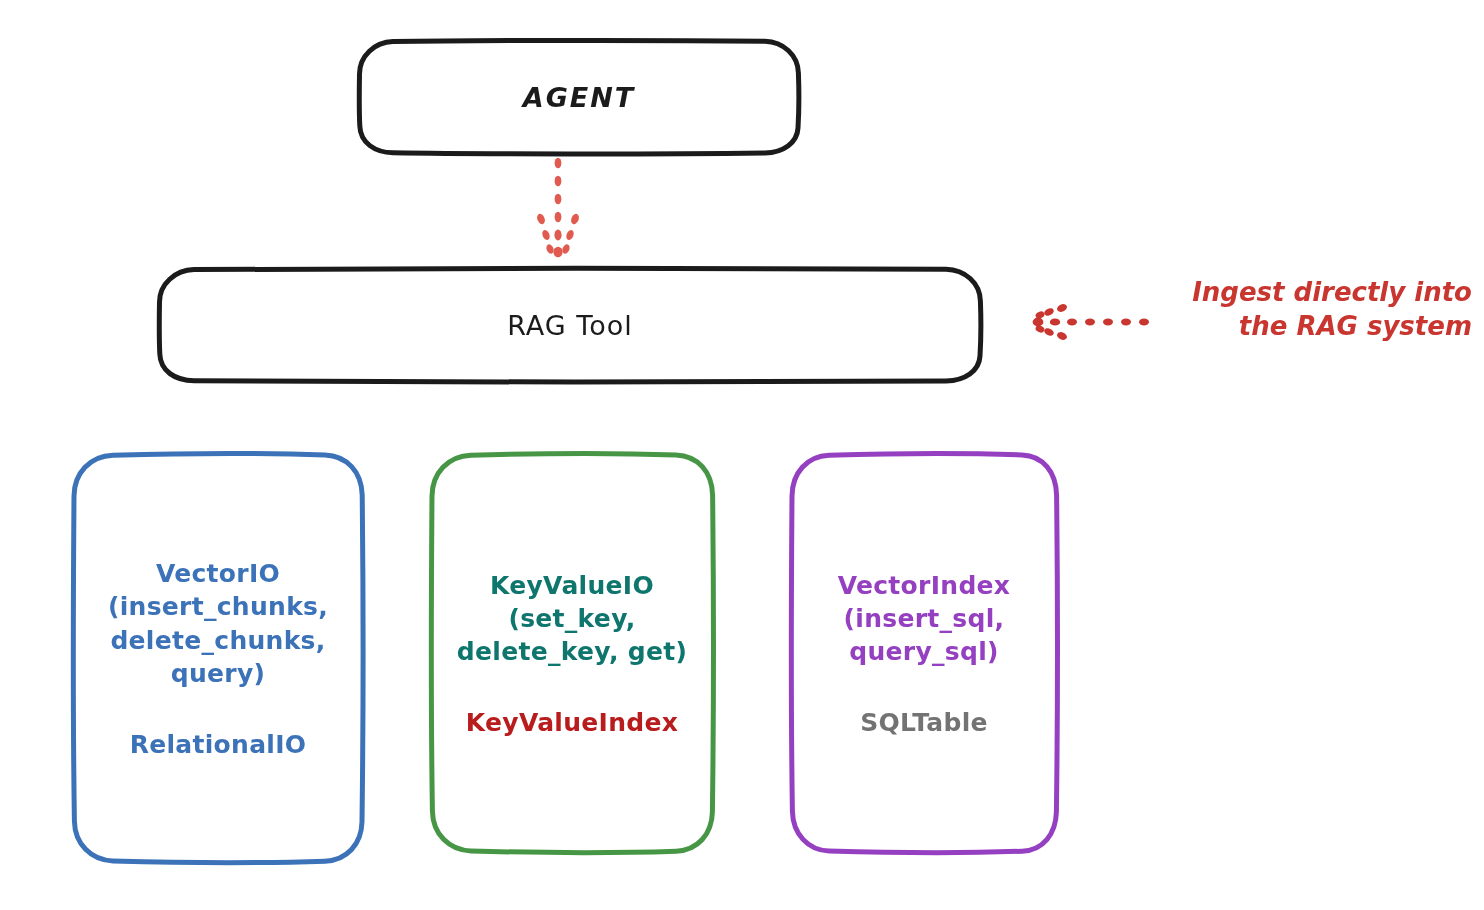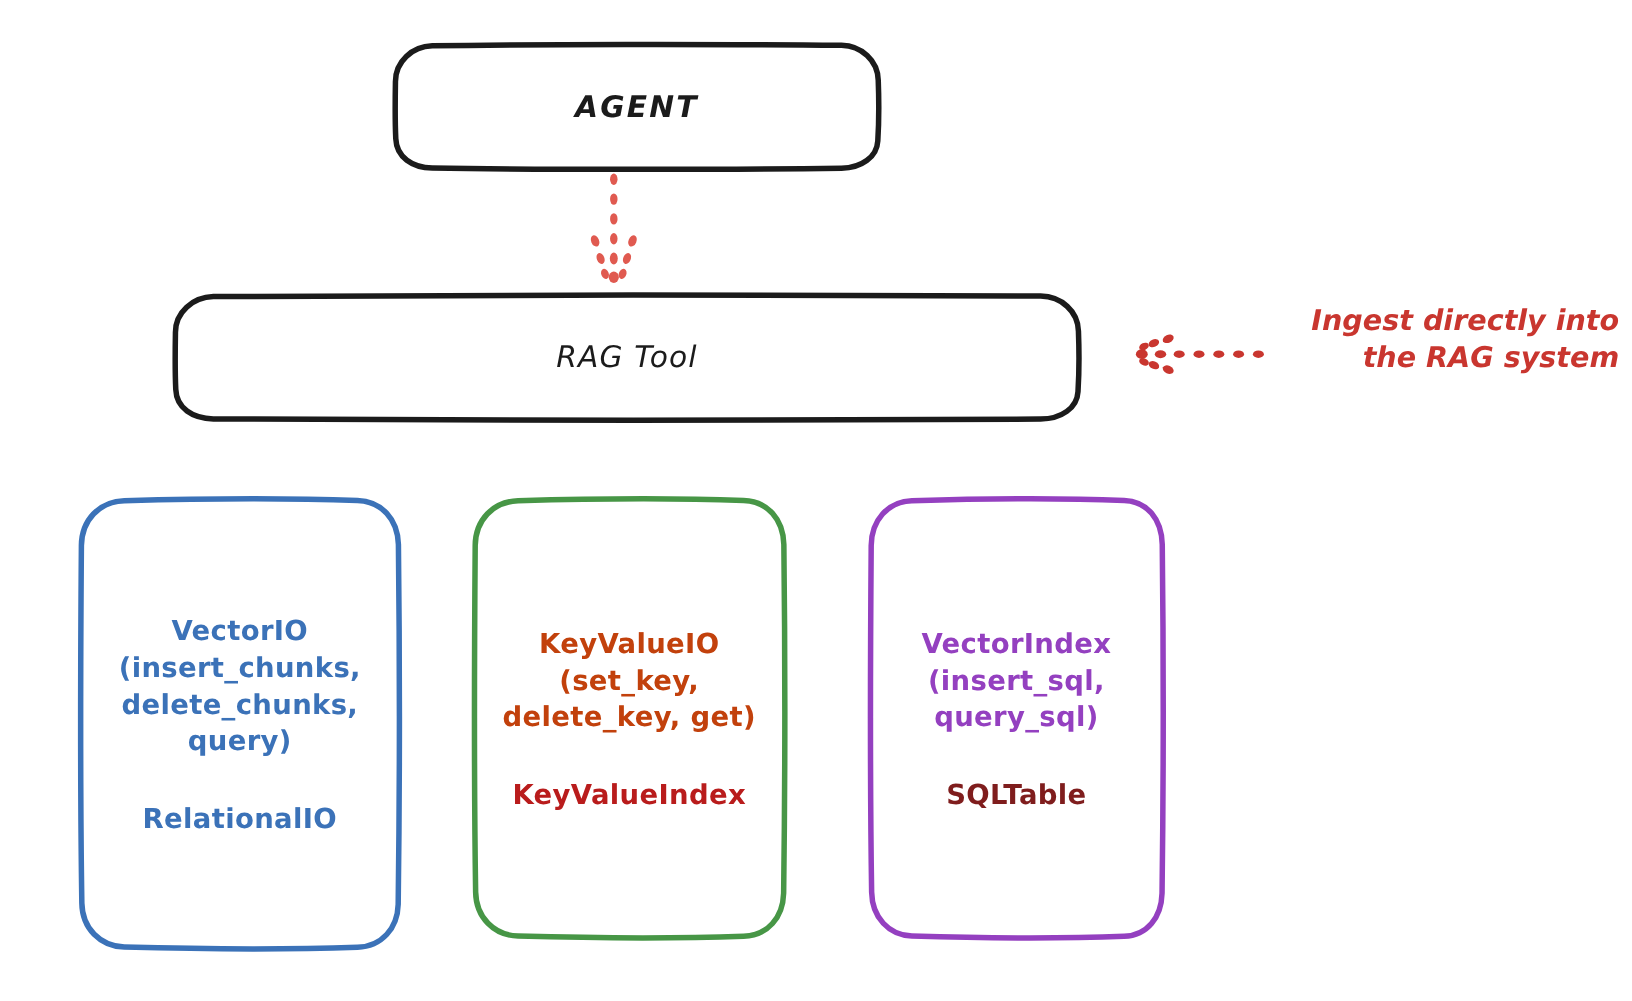--- a/index.html
+++ b/index.html
@@ -65,21 +65,20 @@
     top: 266px;
     width: 828px;
     height: 118px;
   }
   #ragtool-label {
     font-family: "DejaVu Sans", sans-serif;
     font-weight: 400;
     font-size: 27px;
     letter-spacing: 1px;
     color: #1b1b1b;
-    font-style: italic;
   }
 
   
   #vector-node {
     left: 70px;
     top: 450px;
     width: 296px;
     height: 416px;
   }
   #keyvalue-node {
@@ -239,35 +238,35 @@
   </div>
 
   <div class="node" id="keyvalue-node">
     <svg class="node-svg" width="288" height="406" viewBox="0 0 288 406">
       <path d="M4.0 46 C4.2 23 20 6.0 43 5.2 C118 3.0 196 3.0 248 5.0
                C270 5.8 284.0 22 284.6 45 C285.8 148 285.6 272 284.4 362
                C283.8 384 270 400.4 248 401.2 C196 403.0 116 403.0 43 401.0
                C21 400.2 4.8 384 4.4 361 C3.0 272 3.2 148 4.0 46 Z" fill="#ffffff" stroke="#479646" stroke-width="5" stroke-linecap="round" stroke-linejoin="round"></path>
     </svg>
     <div class="store-body">
-      <span class="store-io" style="color:#c2410c">KeyValueIO
+      <span class="store-io" style="color:#0f766e">KeyValueIO
 (set_key,
 delete_key, get)</span>
       <span class="store-index" style="color:#b91c1c">KeyValueIndex</span>
     </div>
   </div>
 
   <div class="node" id="relational-node">
     <svg class="node-svg" width="272" height="406" viewBox="0 0 272 406">
       <path d="M4.0 46 C4.2 23 19 6.0 41 5.2 C112 3.0 186 3.0 234 5.0
                C255 5.8 268.0 22 268.6 45 C269.8 148 269.6 272 268.4 362
                C267.8 384 255 400.4 234 401.2 C186 403.0 110 403.0 41 401.0
                C20 400.2 4.8 384 4.4 361 C3.0 272 3.2 148 4.0 46 Z" fill="#ffffff" stroke="#9440c0" stroke-width="5" stroke-linecap="round" stroke-linejoin="round"></path>
     </svg>
     <div class="store-body">
       <span class="store-io" style="color:#9440c0">VectorIndex
 (insert_sql,
 query_sql)</span>
-      <span class="store-index" style="color:#7f1d1d">SQLTable</span>
+      <span class="store-index" style="color:#737373">SQLTable</span>
     </div>
   </div>
 
 </div>
 
 </body></html>

